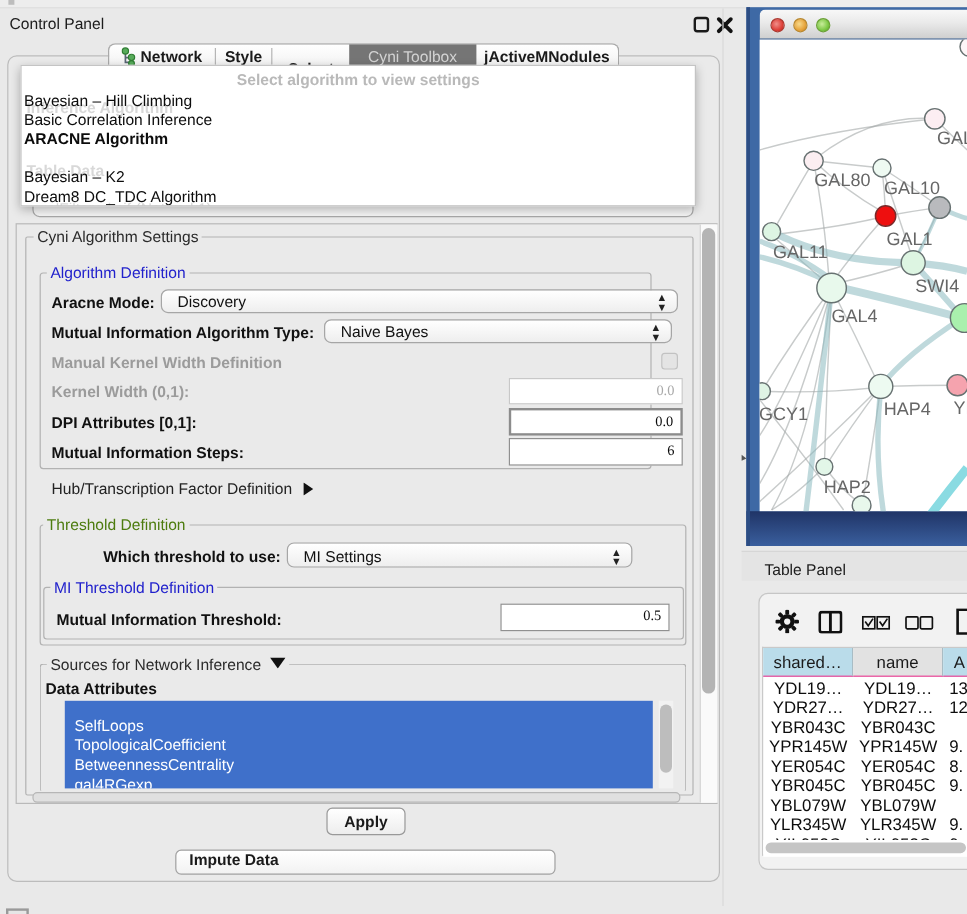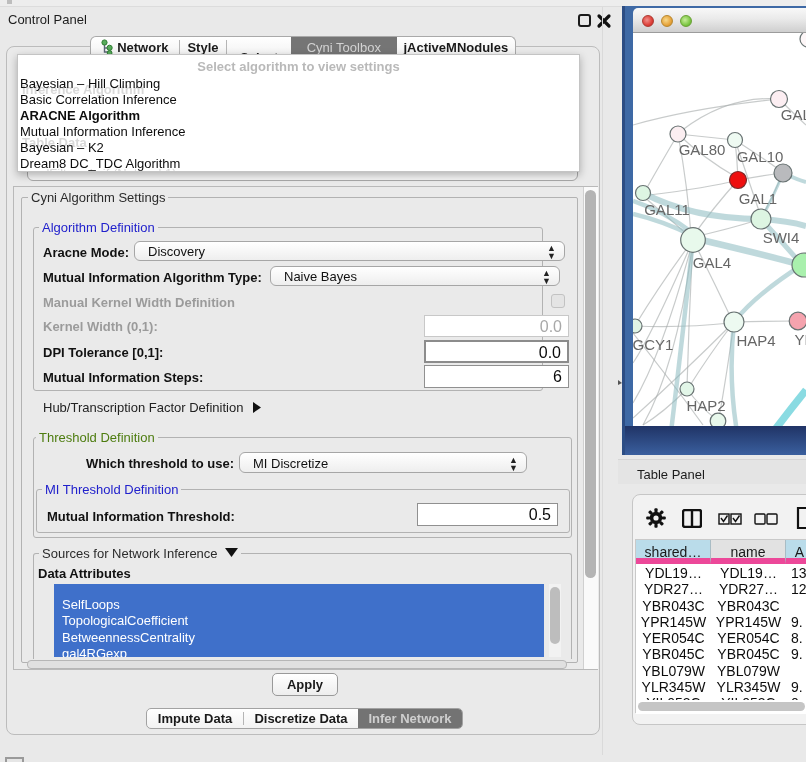--- a/index.html
+++ b/index.html
@@ -16,46 +16,46 @@
 #innerpanel { left:13px; top:186px; width:585px; height:484px; border:1px solid #b9b9b9; background:#eaeaea; }
 #vscroll { left:583px; top:187px; width:15px; height:482px; background:#fafafa; border-left:1px solid #d0d0d0; }
 #vthumb { left:585px; top:190px; width:11px; height:388px; background:#b4b4b4; border-radius:6px; }
 .group { position:absolute; border:1px solid #b2b2b2; border-radius:3px; }
 .gtitle { position:absolute; top:-7px; left:5px; background:#eaeaea; padding:0 3px; font-size:13px; line-height:14px; white-space:nowrap; }
 label.b { font-size:13px; font-weight:700; color:#111; position:absolute; }
 label.bg { font-size:13px; font-weight:700; color:#9b9b9b; position:absolute; }
 .combo { position:absolute; background:linear-gradient(#ffffff,#eeeeee); border:1px solid #a6a6a6; border-radius:6px; font-size:13px; color:#111; }
 .combo .ct { position:absolute; left:13px; top:2px; }
 .combo .ar { position:absolute; right:8px; top:2px; font-size:9px; color:#222; line-height:8px; text-align:center; }
-.field { position:absolute; background:#fff; font-size:16px; color:#0a0a0a; text-align:right; padding:2px 6px 0 0; }
+.field { position:absolute; background:#fff; font-size:12px; color:#0a0a0a; text-align:right; padding:2px 6px 0 0;font-family:Liberation Serif, serif; }
 .fen { border:2px solid #8c8c8c; }
 .fdis { border:1px solid #c8c8c8; color:#a8a8a8; }
 
 #popup { left:17px; top:54px; width:563px; height:118px; background:#fff; border:1px solid #c4c4c4; box-shadow:0 3px 8px rgba(0,0,0,0.28); z-index:10; overflow:hidden;padding-left:36px; }
 #popup .prompt { position:absolute; left:0; top:4px; width:100%; text-align:center; font-size:13px; font-weight:700; color:#b9b9b9; }
 #popup .it { position:absolute; left:2px; font-size:13px; color:#0c0c0c; white-space:nowrap; }
 #popup .ghost { position:absolute; font-size:13px; font-weight:700; color:rgba(125,125,125,0.30); }
 
 #applybtn { left:272px; top:673px; width:66px; height:23px; background:linear-gradient(#ffffff,#ededed); border:1px solid #999; border-radius:5px; font-size:13px; font-weight:700; color:#1a1a1a; text-align:center; line-height:21px; }
-#bottabs { left:146px; top:708px; width:317px; height:21px; display:flex; border:1px solid #a2a2a2; border-radius:5px; background:linear-gradient(#ffffff,#f2f2f2); font-size:13px; font-weight:700; color:#1a1a1a; overflow:hidden; }
+#bottabs { left:146px; top:708px; width:317px; height:21px; display:flex; border:1px solid #a2a2a2; border-radius:5px; background:linear-gradient(#ffffff,#f2f2f2); font-size:13px; font-weight:700; color:#1a1a1a; overflow:hidden;flex-direction:column; }
 #bottabs .seg { display:flex; align-items:center; justify-content:center; }
 #bottabs .sep { width:1px; background:#b5b5b5; margin:3px 0; }
 #bottabs .sel { background:#737373; color:#cfcfcf; }
 
 #bluebg { left:622px; top:6px; width:184px; height:449px; background:#3e69a5; }
 #netwin { left:633px; top:8px; width:173px; height:418px; }
 #nettitle { left:0; top:0; width:173px; height:25px; background:linear-gradient(#f8f8f8 0%, #eaeaea 45%, #cfcfcf 100%); border-bottom:1px solid #9c9c9c; border-top-left-radius:5px; position:absolute; }
 #netcanvas { left:0; top:25px; width:173px; height:393px; background:#fff; position:absolute; }
 .light { width:12px; height:12px; border-radius:50%; position:absolute; top:7px; }
 
 #tpanel { left:618px; top:455px; width:188px; height:307px; background:#e9e9e9; }
 #tptitle { position:absolute; left:19px; top:12px; font-size:13px; color:#1c1c1c; }
 #tpbox { position:absolute; left:14px; top:39px; width:182px; height:231px; background:#f2f2f2; border:1px solid #c6c6c6; border-radius:8px; }
 #ttable { position:absolute; left:2px; top:44px; width:178px; height:174px; background:#fff; border:1px solid #c9c9c9; border-right:none; }
-.hcell { position:absolute; top:0; height:24px; font-size:14px; color:#1a1a1a; text-align:center; line-height:24px; border-right:1px solid #a9bcc4; border-bottom:6px solid #ec4899; }
+.hcell { position:absolute; top:0; height:24px; font-size:14px; color:#1a1a1a; text-align:center; line-height:24px; border-right:1px solid #a9bcc4; border-bottom:1px solid #ec4899; }
 .trow { position:absolute; font-size:14px; color:#0d0d0d; line-height:16.3px; }
 </style>
 </head>
 <body>
 
 <div class="abs" style="left:0;top:0;width:806px;height:7px;background:#ededed;border-bottom:1px solid #dcdcdc;"></div>
 <div class="abs" style="left:7px;top:0;width:5px;height:4px;background:#bdbdbd;"></div>
 
 <div class="abs" style="left:8px;top:12px;font-size:13px;color:#1c1c1c;">Control Panel</div>
 <div class="abs" style="left:578px;top:14px;width:13px;height:13px;border:2px solid #1a1a1a;border-radius:3px;"></div>
@@ -84,36 +84,36 @@
   </div>
   <label class="b" style="left:43px;top:270px;">Mutual Information Algorithm Type:</label>
   <div class="combo abs" style="left:270px;top:266px;width:290px;height:20px;">
     <span class="ct">Naive Bayes</span>
       <span class="ar">▲<br>▼</span>
   </div>
   <label class="bg" style="left:43px;top:295px;">Manual Kernel Width Definition</label>
   <div class="abs" style="left:551px;top:294px;width:14px;height:14px;background:#e4e4e4;border:1px solid #c2c2c2;border-radius:3px;"></div>
   <label class="bg" style="left:43px;top:319px;">Kernel Width (0,1):</label>
   <div class="field fdis abs" style="left:424px;top:315px;width:145px;height:22px;">0.0</div>
-  <label class="b" style="left:43px;top:345px;">DPI Tolerance [0,1]:</label>
+  <label class="b" style="left:43px;top:345px;">DPI Attributes [0,1]:</label>
   <div class="field fen abs" style="left:424px;top:340px;width:145px;height:23px;">0.0</div>
   <label class="b" style="left:43px;top:370px;">Mutual Information Steps:</label>
   <div class="field abs" style="left:424px;top:365px;width:145px;height:23px;border:1.5px solid #909090;">6</div>
   <div class="abs" style="left:43px;top:400px;font-size:13px;color:#222;">Hub/Transcription Factor Definition
     <svg width="10" height="11" viewBox="0 0 10 11" style="margin-left:5px;vertical-align:-1px;">
         <path d="M1 0 L9 5.5 L1 11 Z" fill="#111"></path>
       </svg>
   </div>
 
   <div class="group abs" style="left:33px;top:437px;width:539px;height:101px;">
     <div class="gtitle" style="color:#4d7c0f;left:2px;">Threshold Definition</div>
   </div>
   <label class="b" style="left:0;top:456px;width:234px;text-align:right;">Which threshold to use:</label>
   <div class="combo abs" style="left:239px;top:452px;width:288px;height:21px;">
-    <span class="ct" style="top:3px;">MI Discretize</span>
+    <span class="ct" style="top:3px;">MI Settings</span>
       <span class="ar" style="top:3px;">▲<br>▼</span>
   </div>
 
   <div class="group abs" style="left:36px;top:489px;width:534px;height:44px;">
     <div class="gtitle" style="color:#2121cc;">MI Threshold Definition</div>
   </div>
   <label class="b" style="left:47px;top:509px;">Mutual Information Threshold:</label>
   <div class="field abs" style="left:417px;top:503px;width:141px;height:23px;border:1.5px solid #909090;">0.5</div>
 
   <div class="group abs" style="left:33px;top:553px;width:539px;height:106px;border-bottom:none;border-radius:3px 3px 0 0;">
@@ -158,21 +158,20 @@
 </div>
 
 <div id="popup" class="abs">
   <div class="prompt">Select algorithm to view settings</div>
   <div class="ghost" style="left:4px;top:27px;">Inference Algorithm</div>
   <div class="ghost" style="left:4px;top:80px;">Table Data</div>
   <div class="ghost" style="left:14px;top:111px;font-weight:400;">galFiltered.sif (Network1)</div>
   <div class="it" style="top:21px;">Bayesian – Hill Climbing</div>
   <div class="it" style="top:37px;">Basic Correlation Inference</div>
   <div class="it" style="top:53px;font-weight:700;">ARACNE Algorithm</div>
-  <div class="it" style="top:69px;">Mutual Information Inference</div>
   <div class="it" style="top:85px;">Bayesian – K2</div>
   <div class="it" style="top:101px;">Dream8 DC_TDC Algorithm</div>
 </div>
 
 <div class="abs" style="left:27px;top:164px;width:551px;height:17px;border:1px solid #a8a8a8;border-radius:6px;background:#f4f4f4;z-index:1;"></div>
 
 <div id="bluebg" class="abs"></div>
 <div class="abs" style="left:602px;top:7px;width:1px;height:748px;background:#dadada;"></div>
 <div class="abs" style="left:622px;top:426px;width:184px;height:29px;background:linear-gradient(#203466,#3a5f9e);"></div>
 <div class="abs" style="left:622px;top:6px;width:3px;height:449px;background:#2c4d84;"></div>

